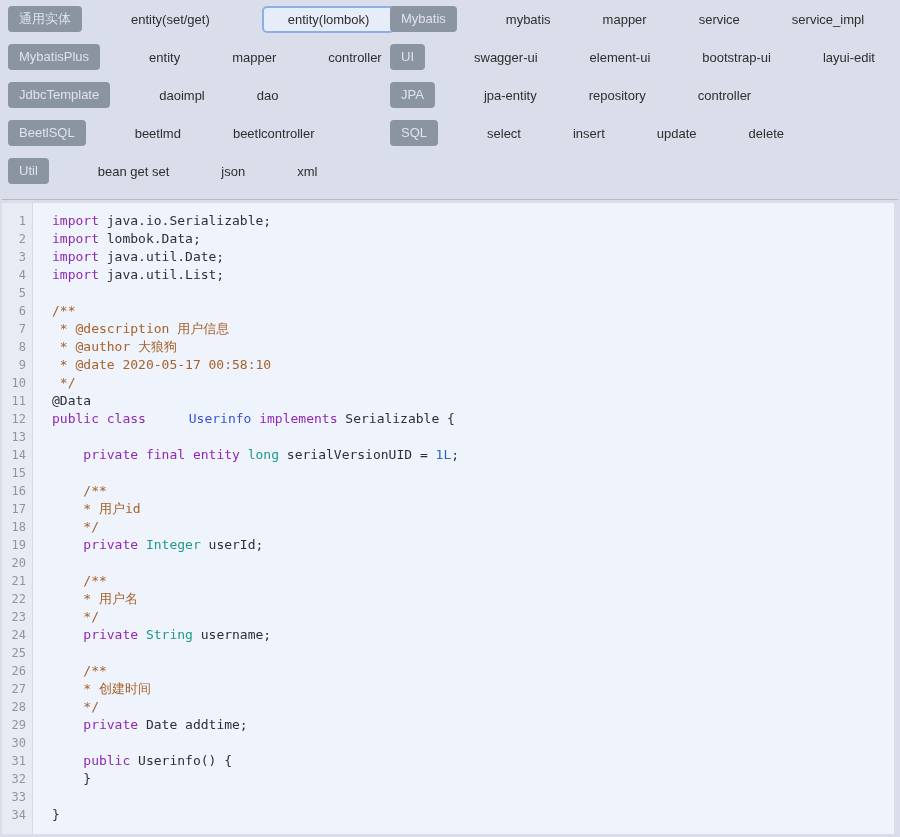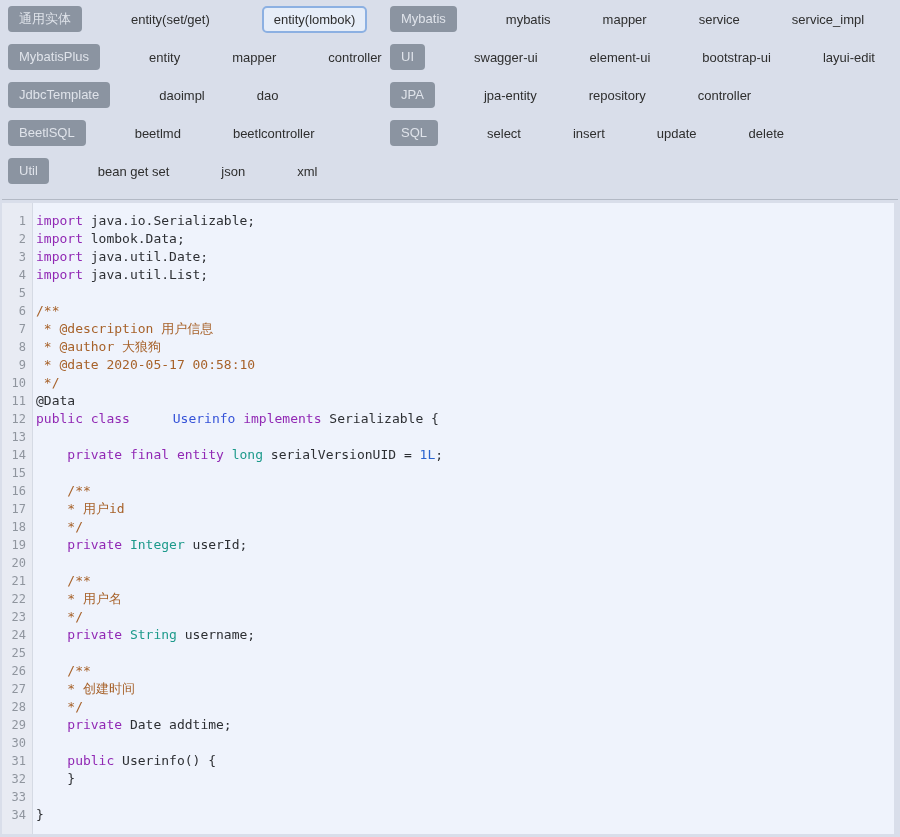--- a/index.html
+++ b/index.html
@@ -33,21 +33,21 @@
     margin-right:14px;white-space:nowrap;
   }
   .titem{
     font-size:13px;color:var(--item-text);
     margin-right:17px;white-space:nowrap;cursor:pointer;
   }
   .titem.active{
     background:var(--active-bg);
     border:2px solid var(--active-border);
     border-radius:5px;
-    padding:4px 10px;
+    padding:4px 24px;
   }
   .divider{
     border:none;border-top:1px solid var(--divider);
     margin:3px 2px 0 2px;
   }
   .code-panel{
     margin:3px 6px 6px 2px;
     padding:9px 0 10px 0;
     background:
       linear-gradient(90deg,
@@ -60,21 +60,21 @@
     display:flex;
     font-family:"DejaVu Sans Mono", monospace;
     font-size:13px;line-height:18px;height:18px;
   }
   .ln{
     flex:0 0 30px;width:30px;
     text-align:right;padding-right:6px;
     color:var(--line-number);font-size:12px;
     user-select:none;
   }
-  .lc{white-space:pre;padding-left:4px;color:var(--code-text);}
+  .lc{white-space:pre;padding-left:20px;color:var(--code-text);}
   .tok-k{color:var(--kw);}
   .tok-c{color:var(--cm);}
   .tok-t{color:var(--ty);}
   .tok-n{color:var(--nm);}
   .tok-i{color:var(--ti);margin-left:35px;}
   .tok-p{color:var(--code-text);}
 </style>
 </head>
 <body>
 

